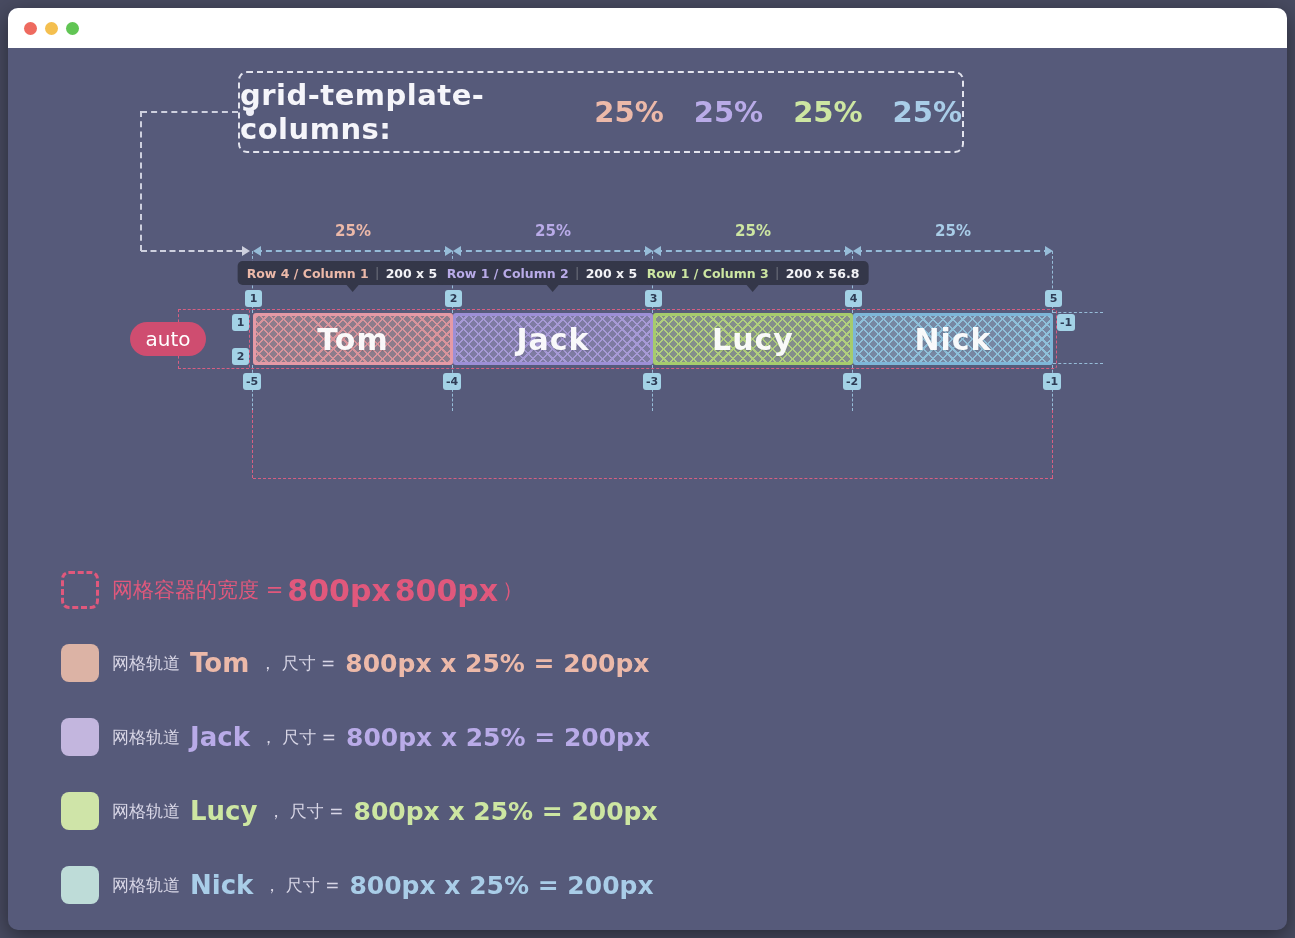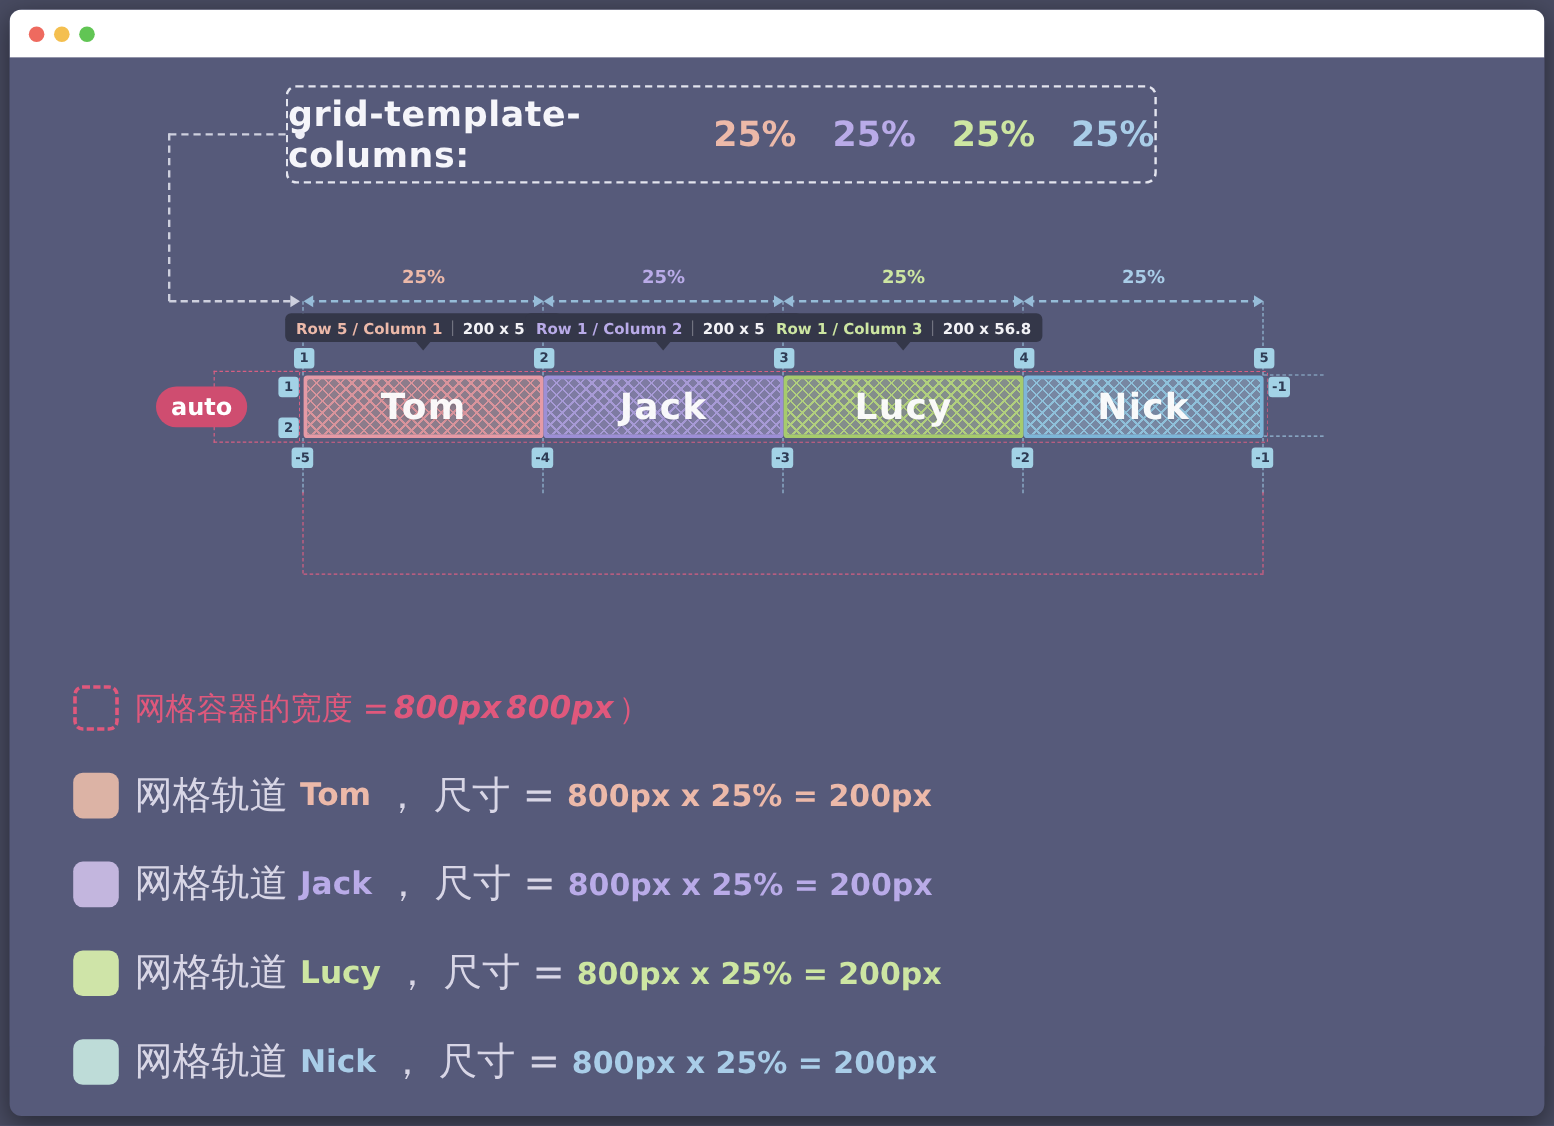--- a/index.html
+++ b/index.html
@@ -84,36 +84,36 @@
       repeating-linear-gradient(45deg, var(--h) 0 1.5px, transparent 1.5px 7px),
       repeating-linear-gradient(135deg, var(--h) 0 1.5px, transparent 1.5px 7px);
     background-color:var(--f);
     display:flex; align-items:center; justify-content:center; z-index:4;
   }
   .cell-name { color:rgba(255,255,255,0.95); font-size:30px; font-weight:bold; letter-spacing:1px; text-shadow:0 1px 2px rgba(0,0,0,0.15); }
 
   
   .pill {
     position:absolute; background:var(--rose); color:#ffffff;
-    font-weight:bold; border-radius:17px;
+    font-weight:normal; border-radius:17px;
     display:flex; align-items:center; justify-content:center; z-index:8;
   }
   .pill-auto { left:122px; top:274px; width:76px; height:34px; font-size:20px; }
   .pill-width { left:556px; top:414px; width:178px; height:33px; font-size:20px; }
 
   
   .legend-row { position:absolute; left:53px; height:38px; display:flex; align-items:center; gap:13px; }
   .legend-swatch { width:38px; height:38px; border-radius:8px; background:var(--c); flex:none; }
   .legend-swatch.dashed { background:transparent; border:3px dashed var(--lrose); }
   .legend-text { display:flex; align-items:center; gap:10px; white-space:nowrap; }
-  .lt { color:var(--lt); font-size:32px; }
+  .lt { color:var(--lt); font-size:17px; }
   .lname { color:var(--c); font-size:26px; font-weight:bold; }
   .lformula { color:var(--c); font-size:25px; font-weight:bold; }
-  .lrose { color:var(--lrose); font-size:26px; }
-  .lrose.big { font-size:26px; font-weight:bold;font-style:italic; }
+  .lrose { color:var(--lrose); font-size:21px; }
+  .lrose.big { font-size:30px; font-weight:bold; }
   .legend-text.tight { gap:4px; }
 </style>
 </head>
 <body style="--bg: #565a7a; --rose: #cf4d70; --roseline: #d65f82; --cyan: #96bcd8; --conn: #ced0de; --badge-bg: #a3d2e6; --badge-tx: #2e3c55; --tt-bg: #343749; --lt: #d8d6e6; --lrose: #e0587c;">
 
 <div class="window">
   <div class="titlebar">
     <span class="dot" style="--c: #ee6a5f;"></span>
     <span class="dot" style="--c: #f4bf4f;"></span>
     <span class="dot" style="--c: #61c554;"></span>
@@ -170,21 +170,21 @@
 
     <div class="hline" style="left:1045px; top:264px; width:50px;"></div>
     <div class="hline" style="left:1045px; top:315px; width:50px;"></div>
 
     <div class="container-outline"></div>
     <div class="rose-h" style="left:170px; top:261px; width:71px;"></div>
     <div class="rose-h" style="left:170px; top:320px; width:71px;"></div>
     <div class="rose-v" style="left:170px; top:261px; height:60px;"></div>
 
     <div class="tooltip" style="left:345px;">
-      <span class="tt-pos" style="--c: #ecb9a9;">Row 5 / Column 1</span>
+      <span class="tt-pos" style="--c: #ecb9a9;">Row 4 / Column 1</span>
       <span class="tt-sep"></span>
       <span class="tt-size">200 x 56.8</span>
     </div>
     <div class="tooltip" style="left:545px;">
       <span class="tt-pos" style="--c: #b9abe8;">Row 1 / Column 2</span>
       <span class="tt-sep"></span>
       <span class="tt-size">200 x 56.8</span>
     </div>
     <div class="tooltip" style="left:745px;">
       <span class="tt-pos" style="--c: #cde6a2;">Row 1 / Column 3</span>

